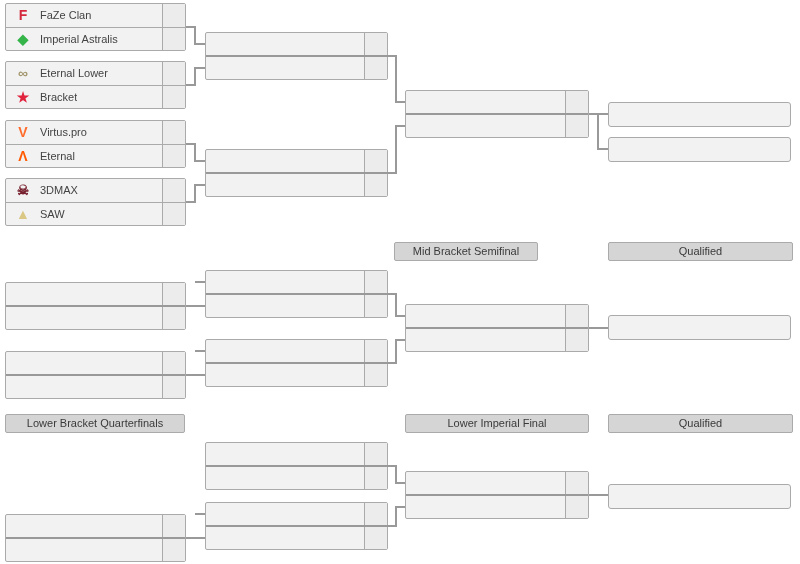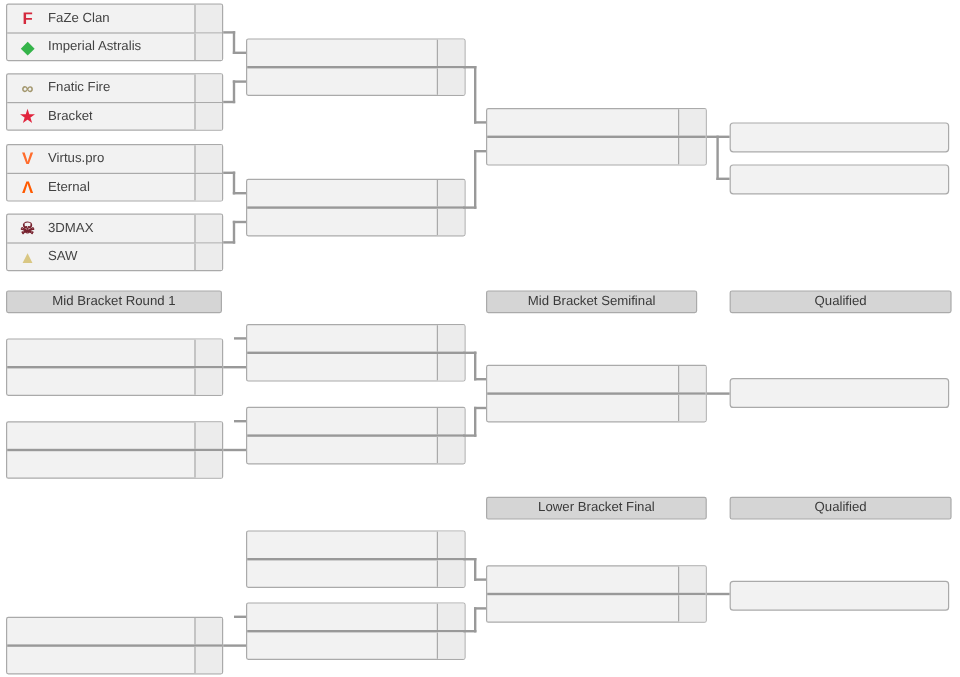--- a/index.html
+++ b/index.html
@@ -42,21 +42,21 @@
     <div class="row team">
       <span class="logo" style="color: rgb(53, 180, 74);">◆</span>
       <span class="tname">Imperial Astralis</span>
       <span class="score"></span>
     </div>
   </div>
 
   <div class="match" style="left:5px;top:61px;width:181px;height:48px">
     <div class="row team">
       <span class="logo" style="color: rgb(163, 151, 110);">∞</span>
-      <span class="tname">Fnatic Fire</span>
+      <span class="tname">Eternal Lower</span>
       <span class="score"></span>
     </div>
     <div class="row team">
       <span class="logo" style="color: rgb(225, 36, 61);">★</span>
       <span class="tname">Bracket</span>
       <span class="score"></span>
     </div>
   </div>
 
   <div class="match" style="left:5px;top:120px;width:181px;height:48px">
@@ -127,22 +127,21 @@
   <i class="seg" style="left:386px;top:55px;width:11px;height:2px"></i>
   <i class="seg" style="left:395px;top:55px;width:2px;height:48px"></i>
   <i class="seg" style="left:395px;top:101px;width:10px;height:2px"></i>
   <i class="seg" style="left:386px;top:172px;width:11px;height:2px"></i>
   <i class="seg" style="left:395px;top:125px;width:2px;height:49px"></i>
   <i class="seg" style="left:395px;top:125px;width:10px;height:2px"></i>
   <i class="seg" style="left:589px;top:113px;width:19px;height:2px"></i>
   <i class="seg" style="left:597px;top:113px;width:2px;height:37px"></i>
   <i class="seg" style="left:597px;top:148px;width:11px;height:2px"></i>
 
-  <div class="hdr" style="left:5px;top:242px;width:180px">Mid Bracket Round 1</div>
-  <div class="hdr" style="left:405px;top:242px;width:176px">Mid Bracket Semifinal</div>
+  <div class="hdr" style="left:394px;top:242px;width:144px">Mid Bracket Semifinal</div>
   <div class="hdr" style="left:608px;top:242px;width:185px">Qualified</div>
 
   <div class="match empty" style="left:5px;top:282px;width:181px;height:48px">
     <div class="row">
         <span class="score"></span>
       </div>
     <div class="row">
         <span class="score"></span>
       </div>
   </div>
@@ -185,21 +184,22 @@
   <i class="seg" style="left:186px;top:305px;width:19px;height:2px"></i>
   <i class="seg" style="left:186px;top:374px;width:19px;height:2px"></i>
   <i class="seg" style="left:386px;top:293px;width:11px;height:2px"></i>
   <i class="seg" style="left:395px;top:293px;width:2px;height:24px"></i>
   <i class="seg" style="left:395px;top:315px;width:10px;height:2px"></i>
   <i class="seg" style="left:386px;top:362px;width:11px;height:2px"></i>
   <i class="seg" style="left:395px;top:339px;width:2px;height:25px"></i>
   <i class="seg" style="left:395px;top:339px;width:10px;height:2px"></i>
   <i class="seg" style="left:589px;top:327px;width:19px;height:2px"></i>
 
-  <div class="hdr" style="left:405px;top:414px;width:184px">Lower Bracket Final</div>
+  <div class="hdr" style="left:5px;top:414px;width:180px">Lower Bracket Quarterfinals</div>
+  <div class="hdr" style="left:405px;top:414px;width:184px">Lower Imperial Final</div>
   <div class="hdr" style="left:608px;top:414px;width:185px">Qualified</div>
 
   <div class="match empty" style="left:5px;top:514px;width:181px;height:48px">
     <div class="row">
         <span class="score"></span>
       </div>
     <div class="row">
         <span class="score"></span>
       </div>
   </div>

